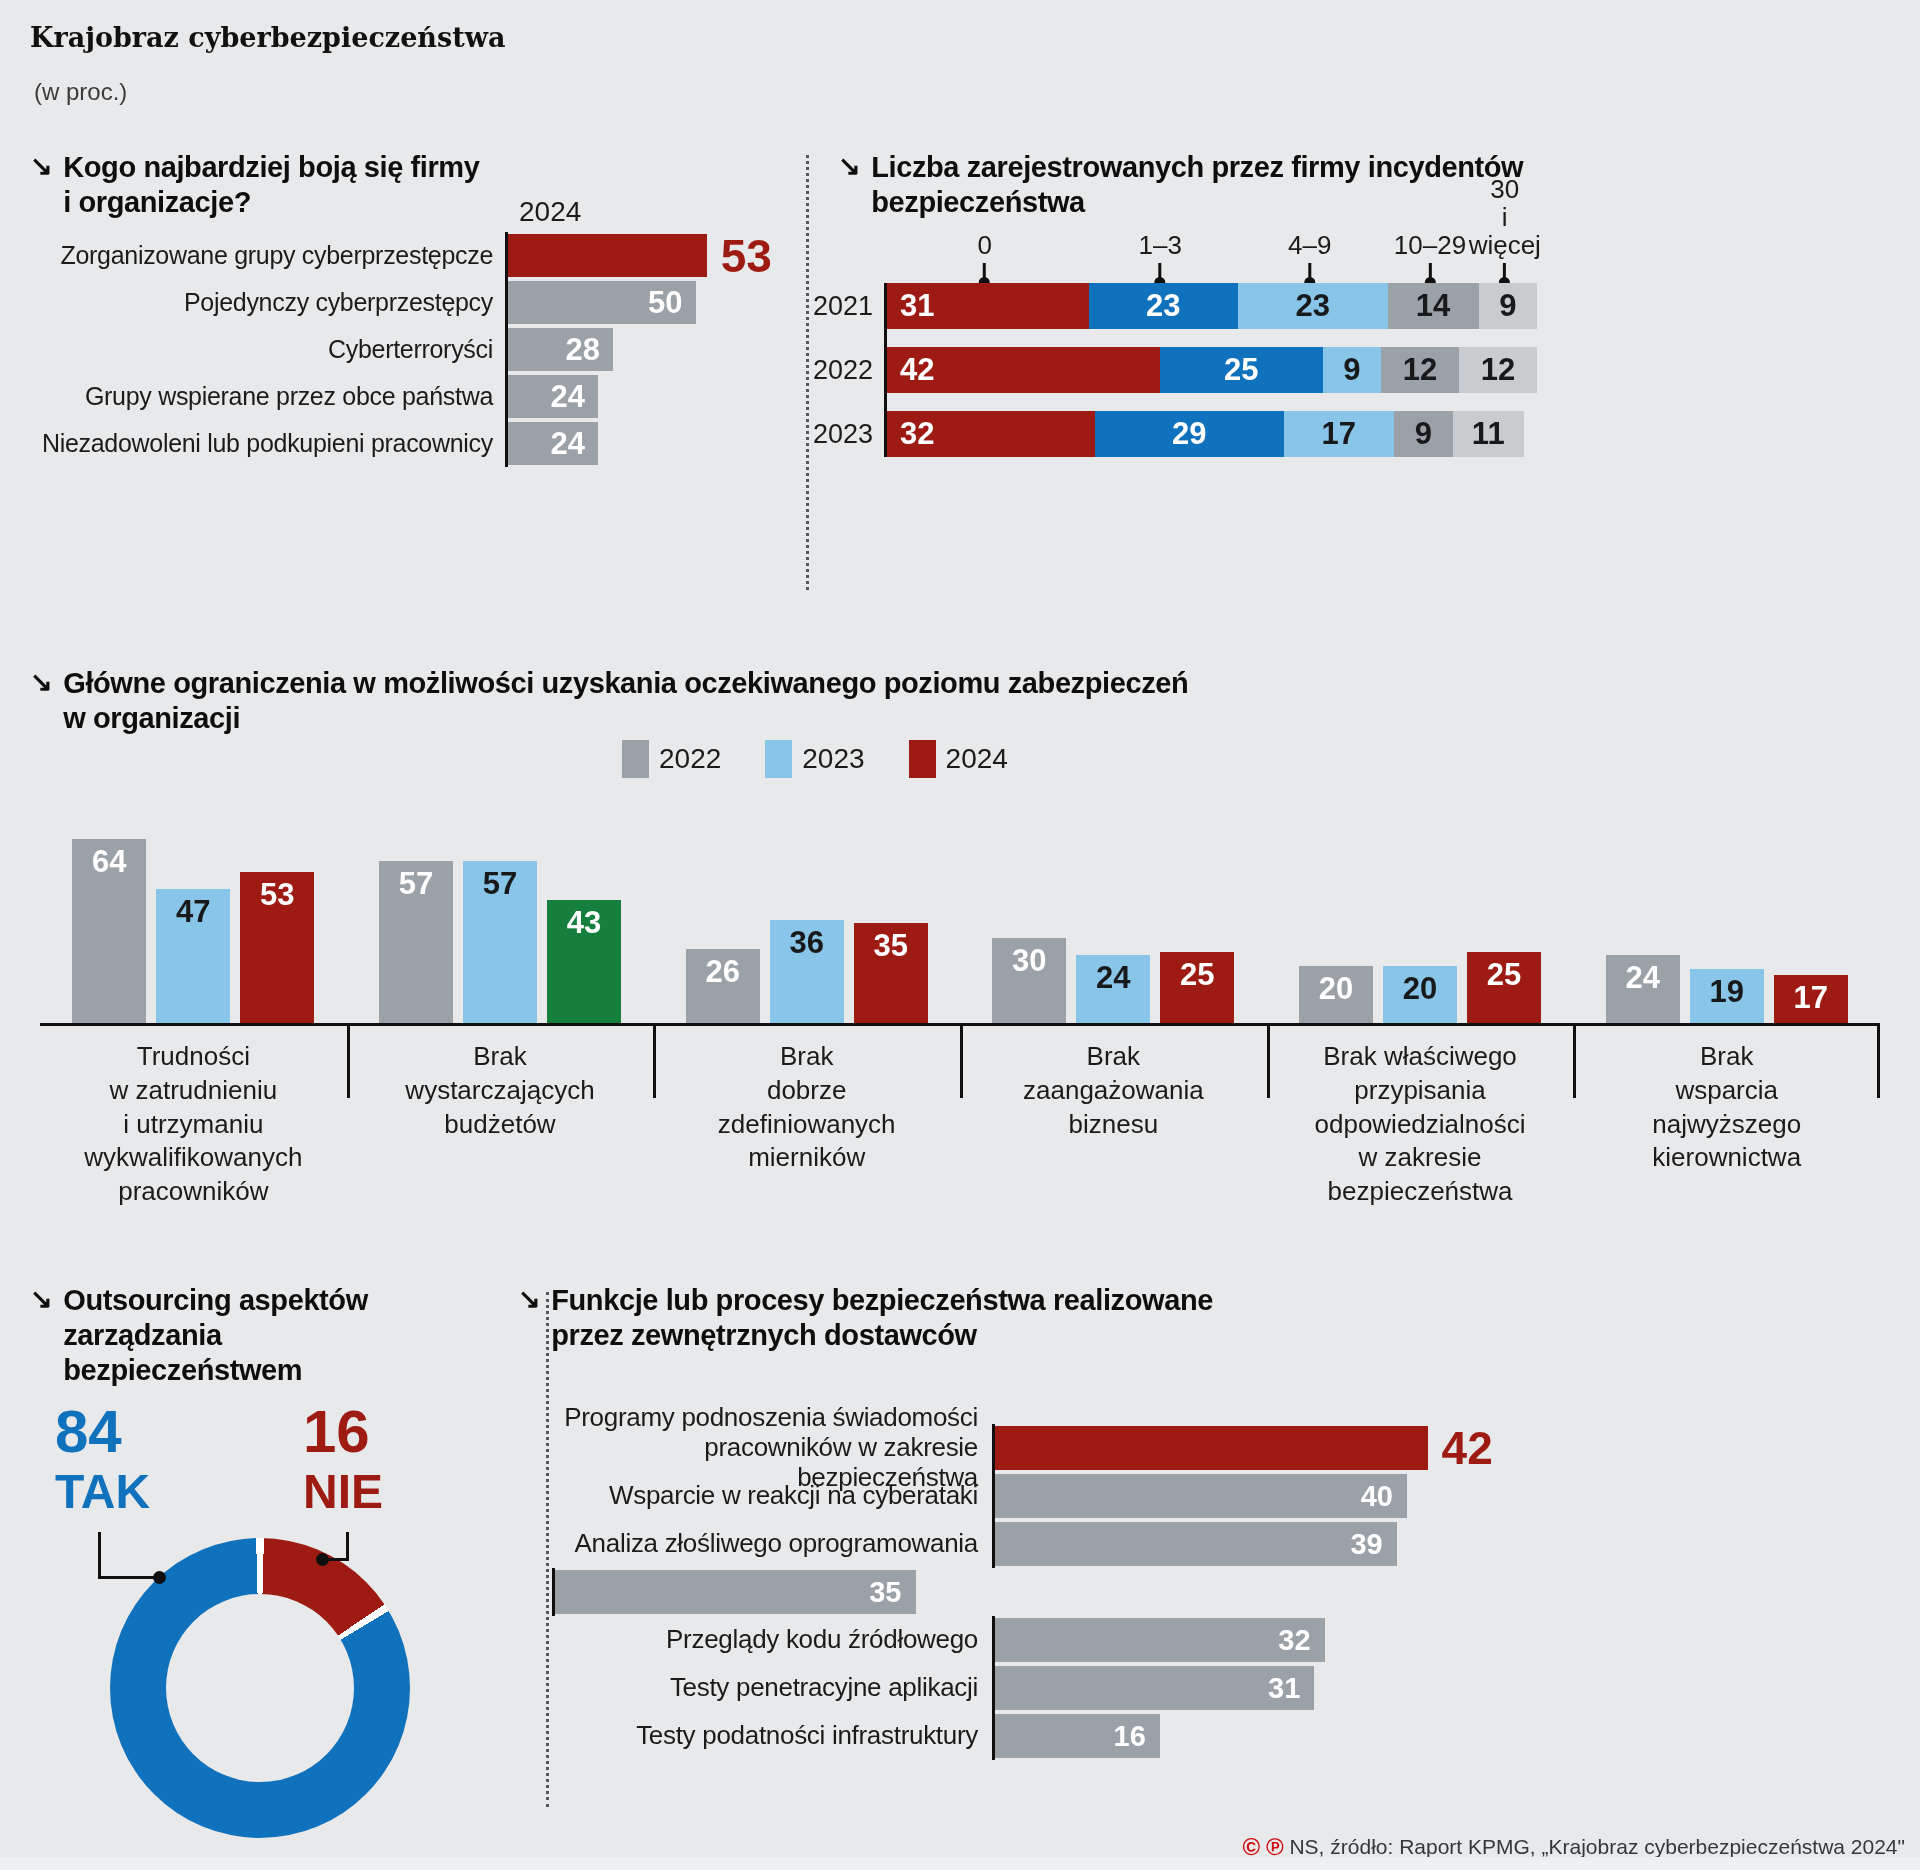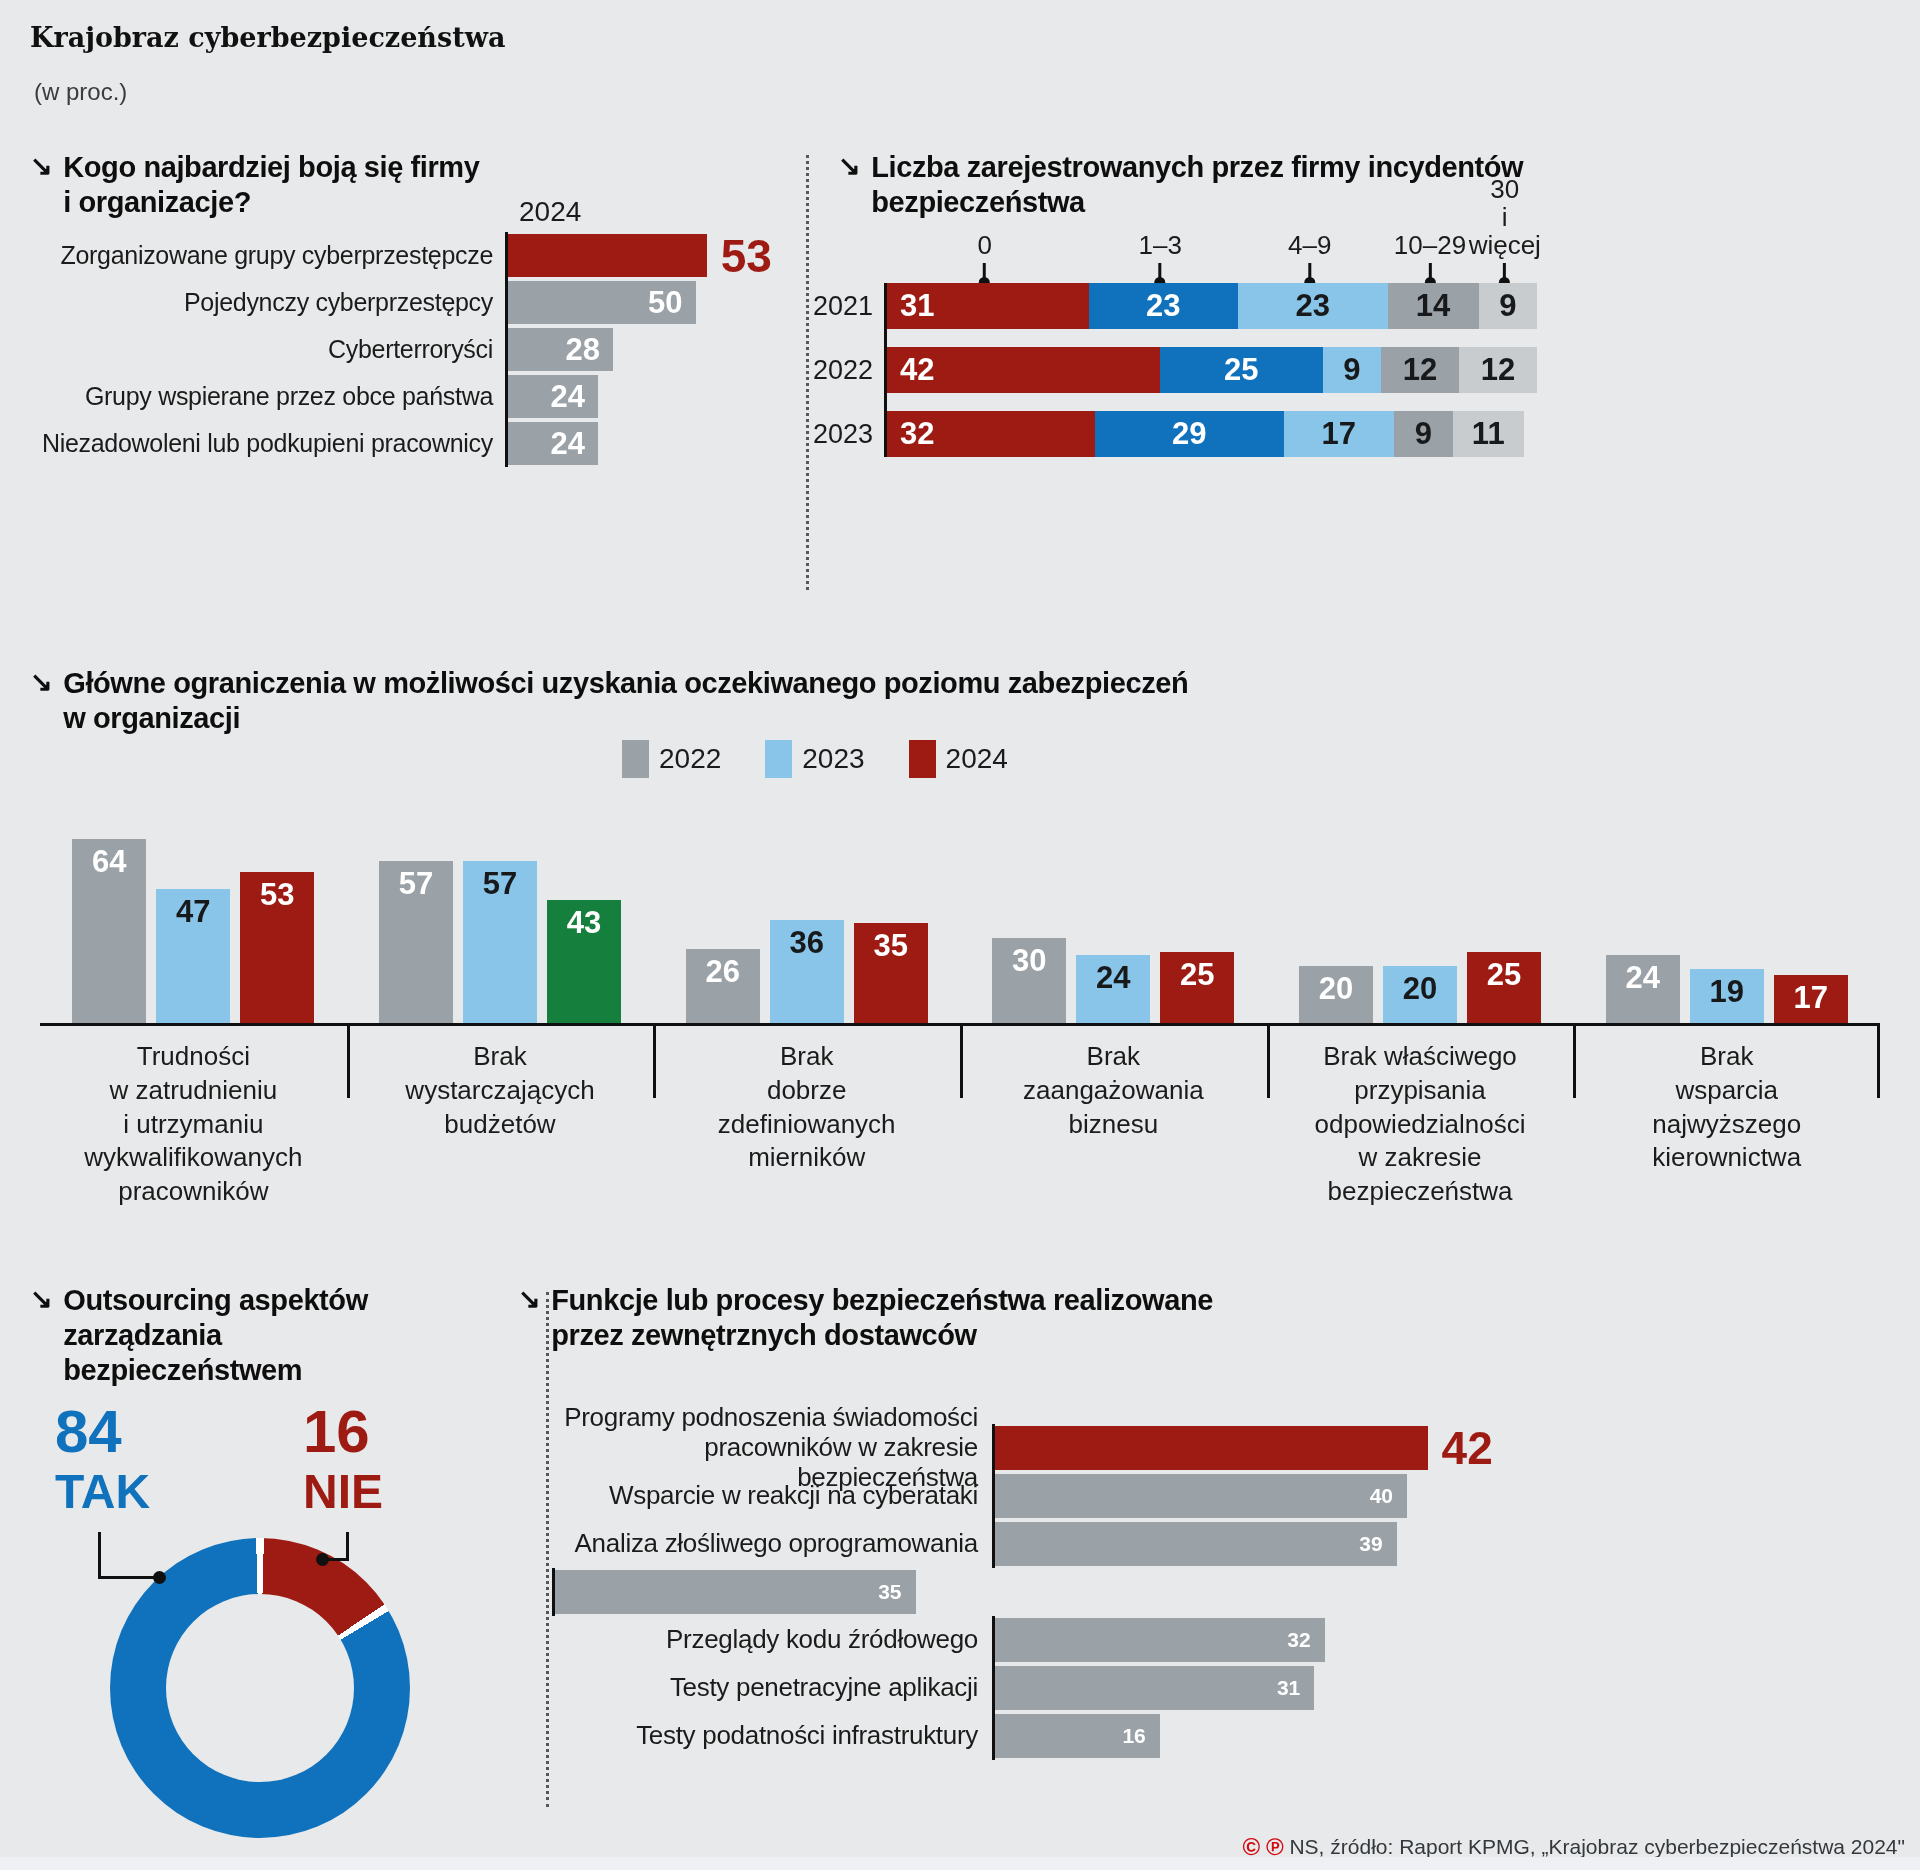--- a/index.html
+++ b/index.html
@@ -74,21 +74,21 @@
   .d-line{position:absolute;background:#101010;}
   .d-dot{position:absolute;width:13px;height:13px;border-radius:50%;background:#101010;}
 
   
   #e-chart{left:552px;top:1424px;width:1360px;}
   .e-row{display:flex;height:48px;}
   .e-label{width:440px;box-sizing:border-box;text-align:right;padding-right:14px;font-size:26px;letter-spacing:-0.3px;
            color:#1b1b1b;display:flex;align-items:center;justify-content:flex-end;line-height:1.15;white-space:pre-line;}
   .e-zone{position:relative;flex:1;border-left:3px solid #101010;}
   .e-bar{position:absolute;left:0;top:2px;bottom:2px;display:flex;align-items:center;justify-content:flex-end;}
-  .e-valin{color:#fff;font-weight:bold;font-size:21px;padding-right:14px;}
+  .e-valin{color:#fff;font-weight:bold;font-size:29px;padding-right:14px;}
   .e-valout{position:absolute;top:50%;transform:translateY(-50%);font-weight:bold;font-size:46px;}
 
   
   #footer{left:1000px;top:1833px;width:905px;text-align:right;font-size:21px;color:#33383c;}
   .foot-icon{font-weight:bold;font-size:24px;vertical-align:-1px;}
   #bottom-strip{left:0;top:1857px;width:1920px;height:13px;background:#eef0f3;}
 </style>
 </head>
 <body>
 

